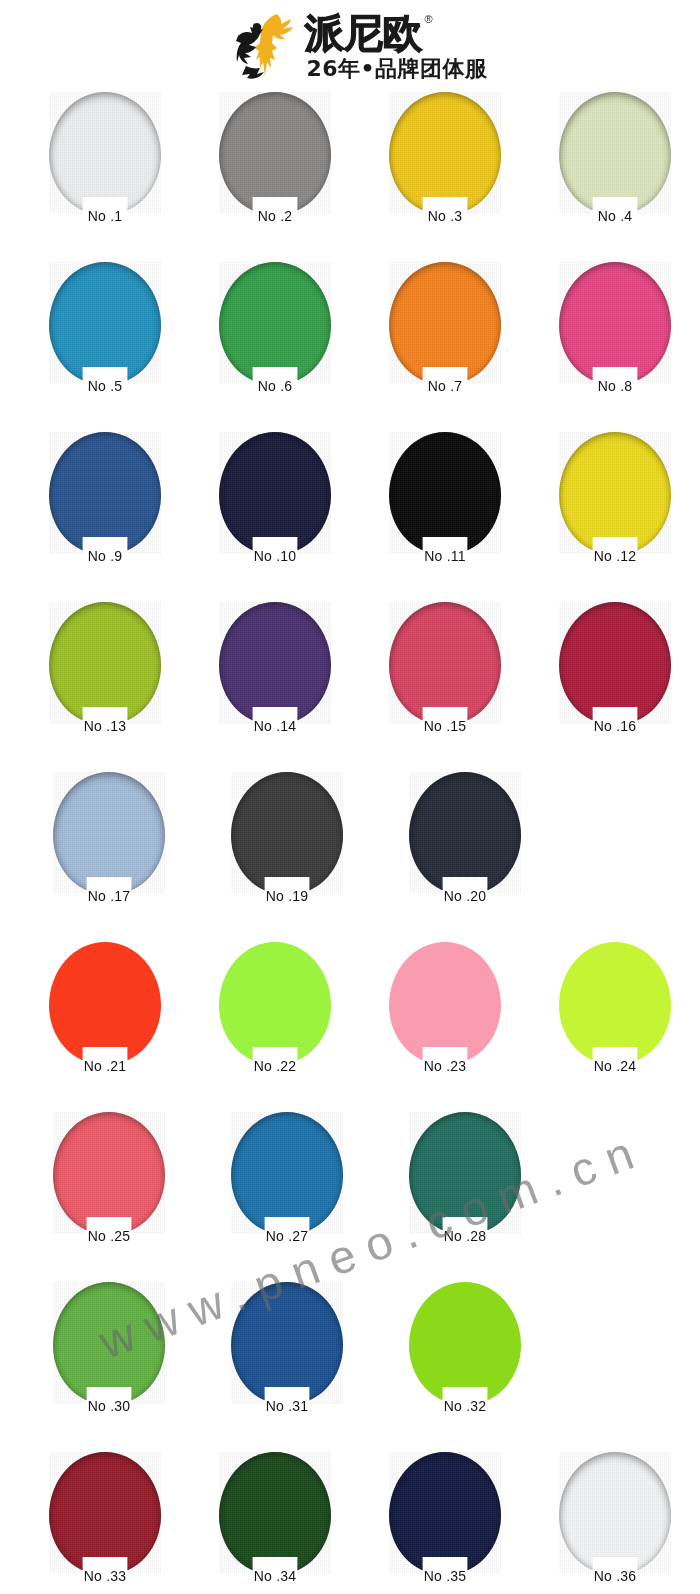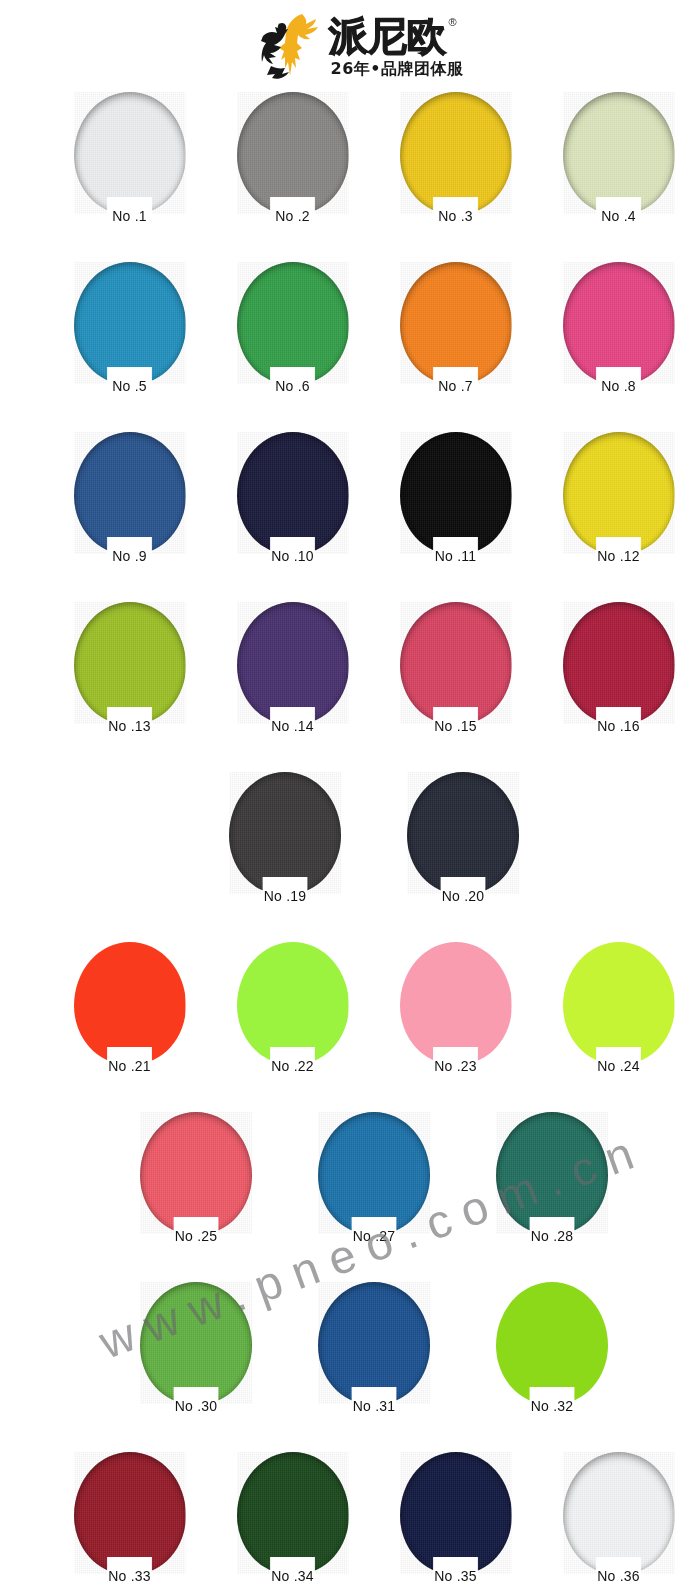--- a/index.html
+++ b/index.html
@@ -62,42 +62,41 @@
   }
   .logo-reg {
     font-size: 11px;
     color: #2a2a2a;
     line-height: 1;
     margin-left: 3px;
     margin-top: 1px;
   }
   .logo-tagline {
     font-family: "DejaVu Sans", sans-serif;
-    font-size: 16px;
+    font-size: 22px;
     font-weight: bold;
     color: #1a1a1a;
     letter-spacing: 0.5px;
     line-height: 1;
     margin-top: 5px;
     margin-left: 2px;
   }
 
   
   .grid {
     position: absolute;
     top: 92px;
     left: 0;
     width: 700px;
   }
   .row {
     display: flex;
     height: 170px;
-    padding-left: 48px;
+    padding-left: 20px;
     box-sizing: border-box;
-    justify-content: center;
   }
   .cell {
     width: 178px;
     position: relative;
   }
 
   .swatch-wrap {
     position: relative;
     width: 112px;
     height: 122px;
@@ -315,20 +314,26 @@
       <div class="swatch-wrap">
         <div class="swatch" style="background-color: rgb(173, 30, 62);"></div>
         <div class="swatch-label">No .16</div>
       </div>
     </div>
   </div>
 
   <div class="row">
     <div class="cell">
       <div class="swatch-wrap">
+        <div class="swatch pale" style="background-color: rgb(164, 188, 218);"></div>
+        <div class="swatch-label">No .17</div>
+      </div>
+    </div>
+    <div class="cell">
+      <div class="swatch-wrap">
         <div class="swatch" style="background-color: rgb(60, 58, 59);"></div>
         <div class="swatch-label">No .19</div>
       </div>
     </div>
     <div class="cell">
       <div class="swatch-wrap">
         <div class="swatch" style="background-color: rgb(38, 43, 56);"></div>
         <div class="swatch-label">No .20</div>
       </div>
     </div>

